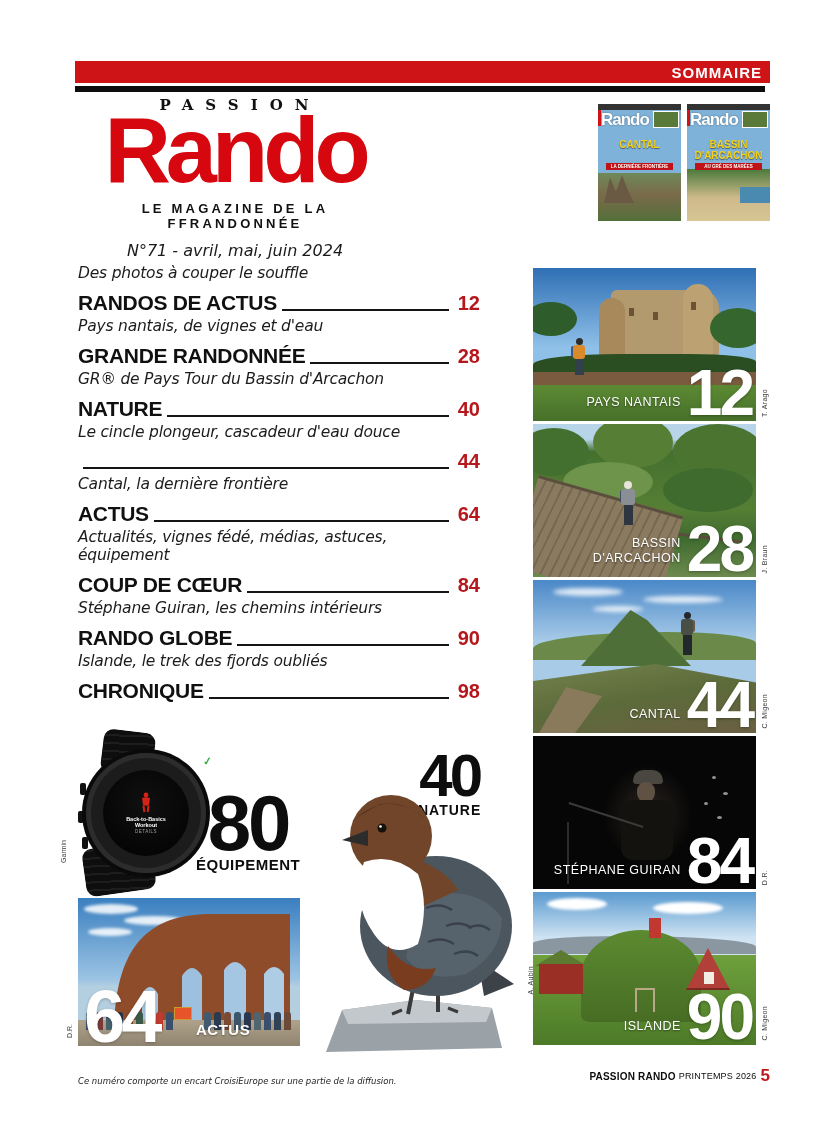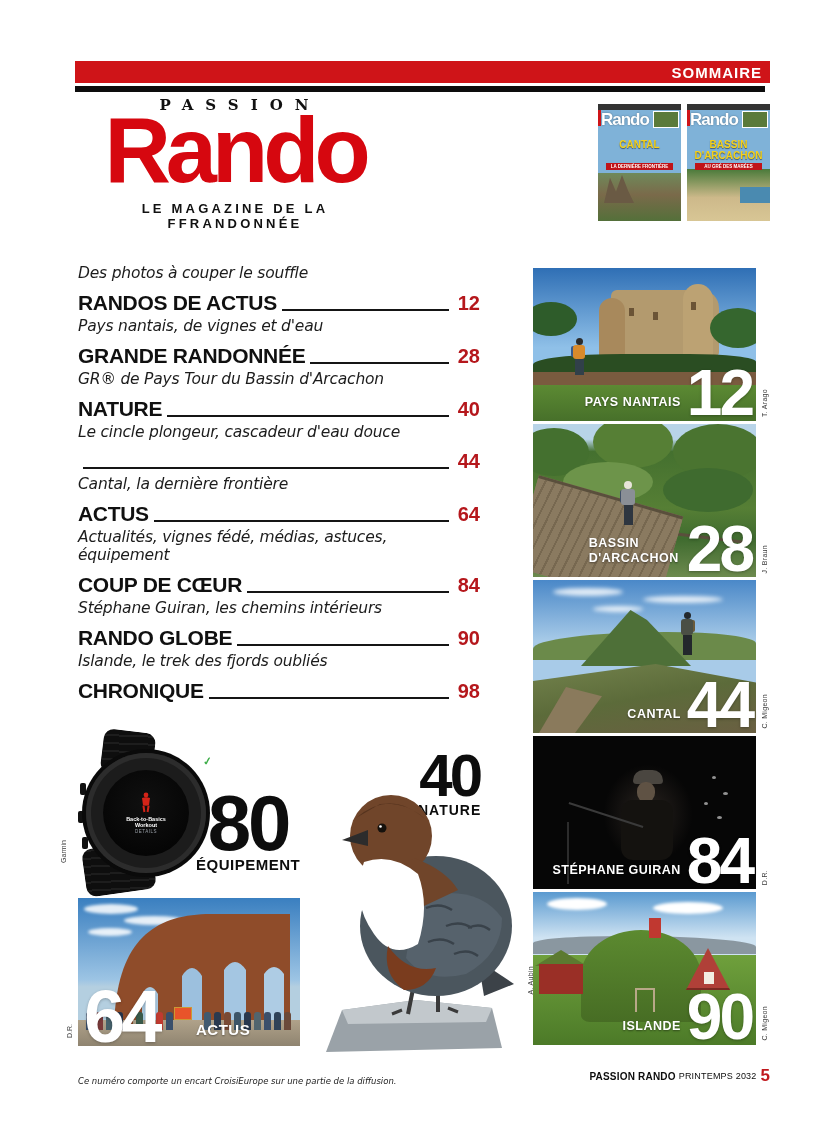--- a/index.html
+++ b/index.html
@@ -48,21 +48,21 @@
   .toc-title{font-weight:bold;font-size:21px;color:#101010;letter-spacing:-.3px;white-space:nowrap;}
   .toc-rule{flex:1;border-bottom:2px solid #151515;margin:0 9px 4px 5px;}
   .toc-page{font-weight:bold;font-size:20px;color:#b5171c;}
   .toc-sub{font-style:italic;font-size:15.5px;color:#1c1c1c;margin-top:2px;
            font-family:"DejaVu Sans",sans-serif;letter-spacing:-.2px;}
   
   .rail{position:absolute;left:533px;top:268px;width:223px;}
   .card{position:relative;width:223px;height:153px;margin-bottom:3px;overflow:visible;}
   .card .ph{position:absolute;inset:0;overflow:hidden;}
   .card .caption{position:absolute;right:4px;bottom:2px;display:flex;align-items:flex-end;z-index:5;}
-  .card .clabel{color:#fff;font-weight:bold;font-size:12.5px;letter-spacing:.5px;text-align:left;
+  .card .clabel{color:#fff;font-weight:normal;font-size:12.5px;letter-spacing:.5px;text-align:right;
                 line-height:1.15;margin:0 6px 10px 0;text-shadow:0 1px 2px rgba(0,0,0,.45);}
   .card .cpage{color:#fff;font-weight:900;font-size:64px;line-height:.78;letter-spacing:-3px;
                text-shadow:0 1px 3px rgba(0,0,0,.3);}
   .credit{position:absolute;right:-12px;bottom:4px;writing-mode:vertical-rl;transform:rotate(180deg);
           font-size:7px;color:#3a3a3a;letter-spacing:.3px;}
   
   .sc-castle{background:linear-gradient(180deg,#2f6fb5 0%,#8fc0e8 52%,#8fc0e8 55%);}
   .sc-castle .keep{position:absolute;left:78px;top:22px;width:108px;height:66px;background:#b executing99d72;
                    background:#b39a6e;border-radius:6px 18px 4px 4px;}
   .sc-castle .tower1{position:absolute;left:66px;top:30px;width:26px;height:60px;background:#a8895c;border-radius:13px 13px 0 0;}
@@ -177,20 +177,21 @@
 
   <div class="redbar">
     <span class="tag">SOMMAIRE</span>
   </div>
   <div class="blackbar"></div>
 
   <div class="brand">
     <div class="overline">PASSION</div>
     <div class="logo">Rando</div>
     <div class="tagline">LE MAGAZINE DE LA FFRANDONNÉE</div>
+    <div class="issue">N°71 - avril, mai, juin 2024</div>
   </div>
 
 
   <div class="minicover cov1">
     <div class="scene"></div>
     <div class="rocks"></div>
     <div class="topstrip"></div>
     <div class="mastbar"></div>
     <div class="mast">Rando</div>
     <div class="inset"></div>
@@ -484,17 +485,17 @@
       <div class="flag"></div>
     </div>
     <div class="num">64</div>
     <div class="lab">ACTUS</div>
     <span class="lcredit">D.R.</span>
   </div>
 
   <div class="footnote">Ce numéro comporte un encart CroisiEurope sur une partie de la diffusion.</div>
   <div class="folio">
     <span class="fb">PASSION RANDO</span>
-    <span class="fs">PRINTEMPS 2032</span>
+    <span class="fs">PRINTEMPS 2026</span>
     <span class="fp">5</span>
   </div>
 
 </div>
 
 </body></html>

